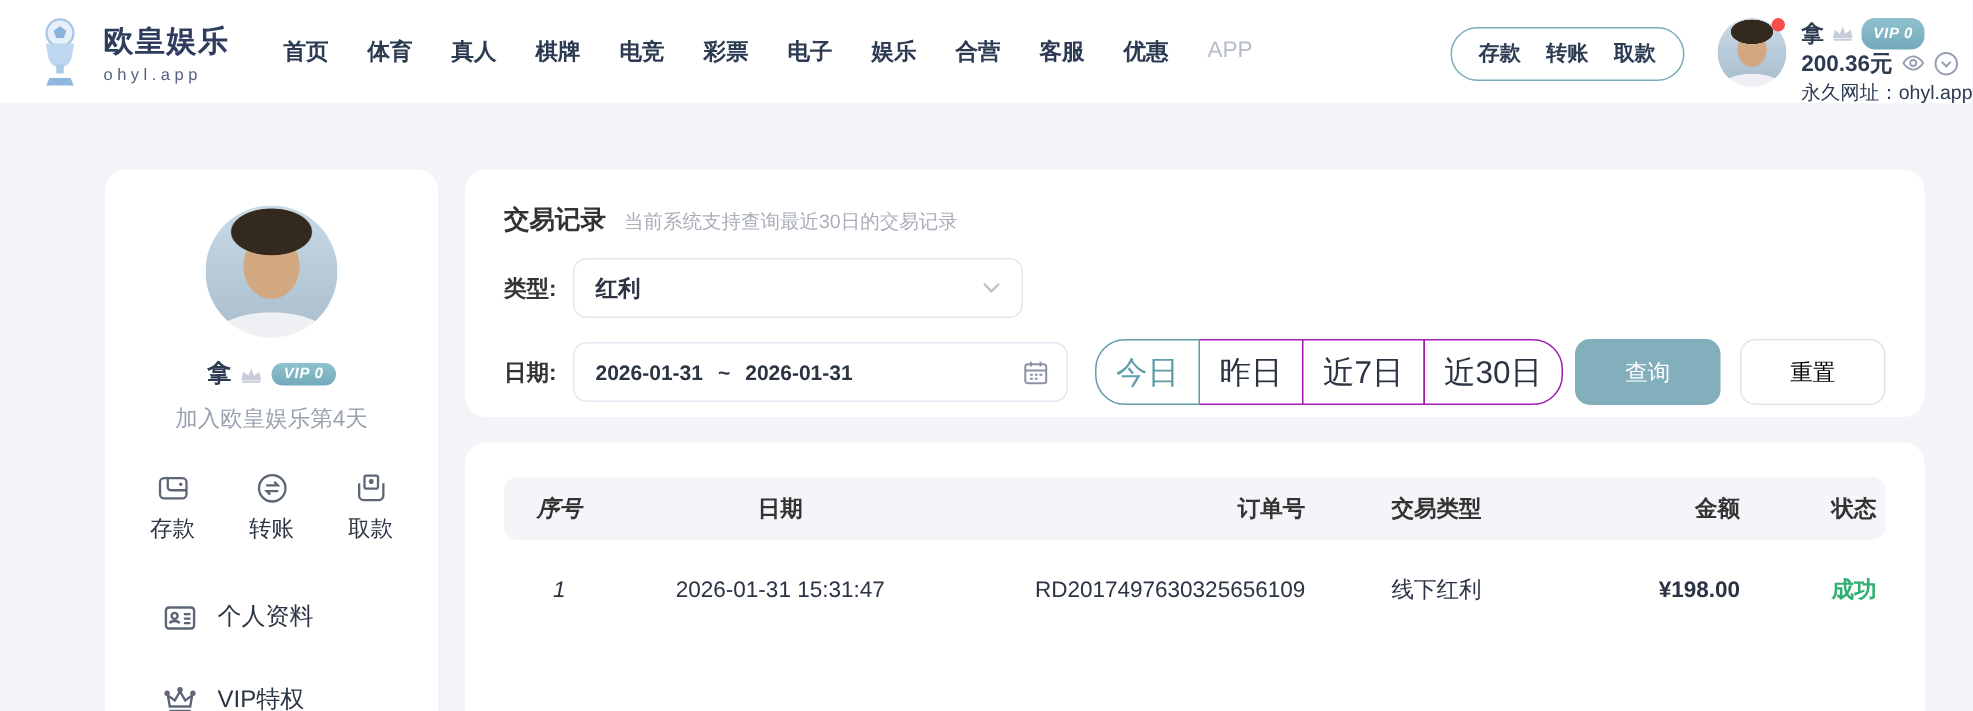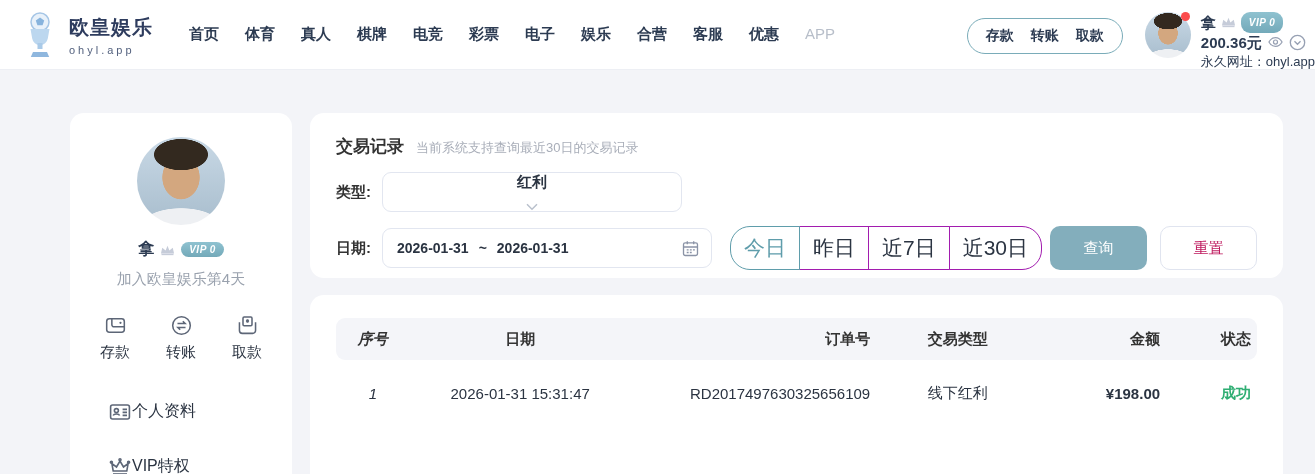--- a/index.html
+++ b/index.html
@@ -43,46 +43,46 @@
       radial-gradient(ellipse 52% 30% at 50% 20%, #33291f 58%, transparent 60%),
       radial-gradient(ellipse 36% 42% at 50% 46%, #d3a77f 58%, transparent 60%),
       radial-gradient(ellipse 78% 34% at 50% 100%, #eef0f3 55%, transparent 57%),
       linear-gradient(180deg,#c9d9e6 0%,#a8bdcd 100%);}
   .side-name-row{margin-top:14px;display:flex;justify-content:center;align-items:center;gap:6px;}
   .side-name{font-size:16px;font-weight:bold;color:#2c3b52;}
   .joined{margin-top:10px;font-size:15px;color:#9aa2ae;}
   .quick-row{margin-top:25px;display:flex;justify-content:space-between;padding:0 30px;}
   .quick-item{display:flex;flex-direction:column;align-items:center;gap:6px;font-size:15px;color:#2b3442;cursor:pointer;}
   .side-menu{margin-top:22px;padding-left:38px;text-align:left;}
-  .menu-item{display:flex;align-items:center;height:55px;font-size:16px;color:#2b3442;cursor:pointer;}
+  .menu-item{display:flex;align-items:center;gap:13px;height:55px;font-size:16px;color:#2b3442;cursor:pointer;}
   
   .filter-card{position:absolute;left:310px;top:113px;width:973px;height:165px;background:#fff;
     border-radius:14px;padding:22px 26px;}
   .f-title-row{display:flex;align-items:baseline;gap:12px;}
   .f-title{font-size:17px;font-weight:bold;color:#333;}
   .f-sub{font-size:13px;color:#a9aeb9;}
   .f-row{display:flex;align-items:center;margin-top:14px;}
   .f-label{width:46px;flex:none;font-size:15px;font-weight:600;color:#333;}
   .select-box{width:300px;height:40px;border:1px solid #e2e6f0;border-radius:9px;background:#fff;
     display:flex;align-items:center;justify-content:space-between;padding:0 14px;
-    font-size:15px;font-weight:600;color:#2b3442;cursor:pointer;flex-direction:column;}
+    font-size:15px;font-weight:600;color:#2b3442;cursor:pointer;}
   .date-box{width:330px;height:40px;border:1px solid #e2e6f0;border-radius:9px;background:#fff;
     display:flex;align-items:center;gap:10px;padding:0 12px 0 14px;
     font-size:14px;font-weight:600;color:#2b3442;cursor:pointer;}
   .date-box .cal{margin-left:auto;display:flex;}
   .quick-group{display:flex;margin-left:18px;height:44px;}
   .qbtn{min-width:65px;padding:0 13px;display:flex;align-items:center;justify-content:center;
     font-size:21px;color:#2b3442;background:#fff;border:1px solid #a21caf;margin-left:-1px;cursor:pointer;position:relative;}
   .qbtn:first-child{border-radius:20px 0 0 20px;margin-left:0;}
   .qbtn:last-child{border-radius:0 20px 20px 0;}
   .qbtn.active{border-color:#5f9dab;color:#5f9dab;z-index:2;}
   .f-actions{margin-left:auto;display:flex;gap:13px;}
   .btn-primary{width:97px;height:44px;border:none;border-radius:10px;background:#83aebc;color:#fff;
     font-size:15px;font-family:inherit;cursor:pointer;}
-  .btn-ghost{width:97px;height:44px;border:1px solid #e0e4ef;border-radius:10px;background:#fff;color:#be185d;
+  .btn-ghost{width:97px;height:44px;border:1px solid #e0e4ef;border-radius:10px;background:#fff;color:#000000;
     font-size:15px;font-family:inherit;cursor:pointer;}
   
   .table-card{position:absolute;left:310px;top:295px;width:973px;height:240px;background:#fff;
     border-radius:14px;padding:23px 26px;}
   .thead{display:flex;align-items:center;height:42px;background:#f4f5f9;border-radius:9px;
     font-size:15px;font-weight:bold;color:#333;}
   .trow{display:flex;align-items:center;height:66px;font-size:15px;color:#2b3442;}
   .c1{width:8%;text-align:center;font-style:italic;}
   .c2{width:24%;text-align:center;}
   .c3{width:26%;text-align:right;}

